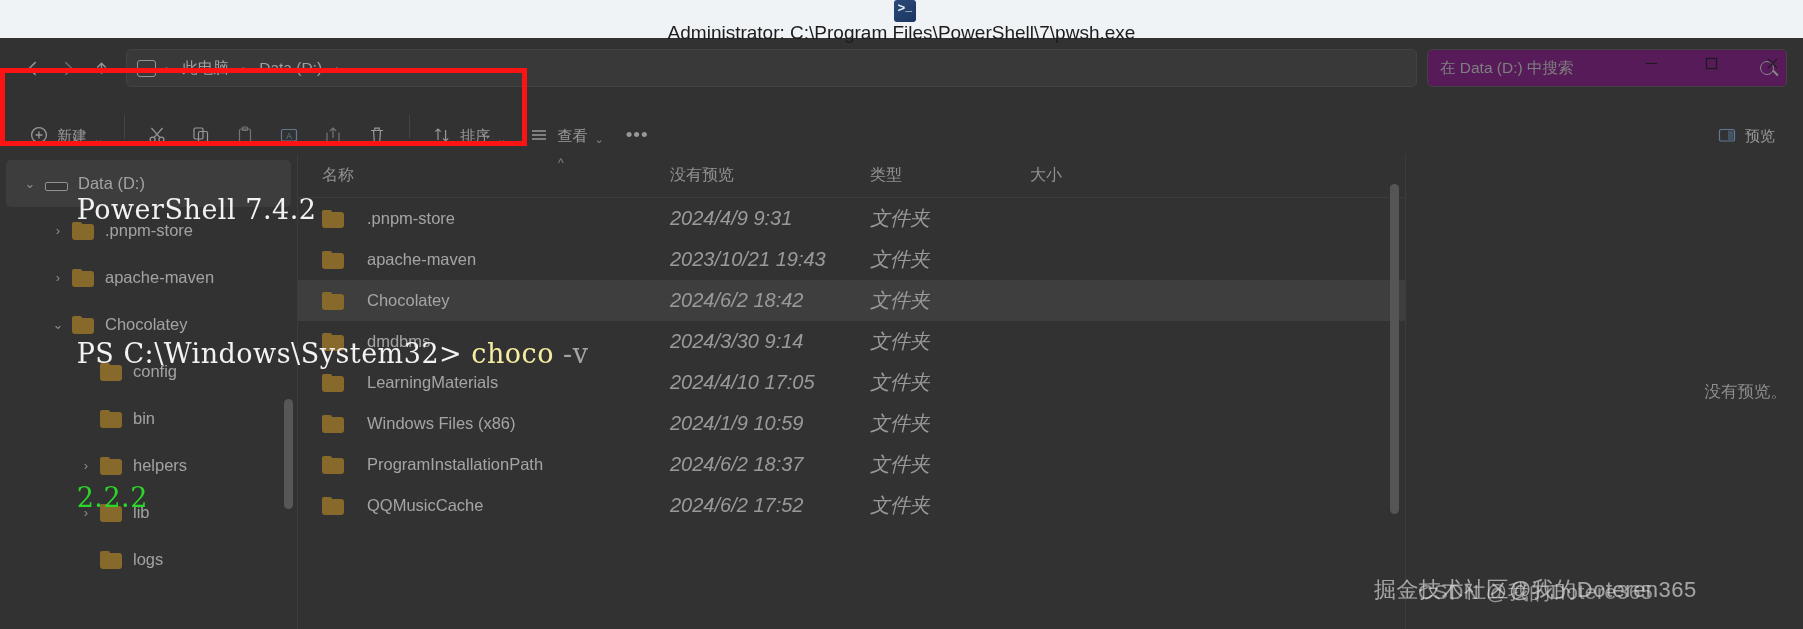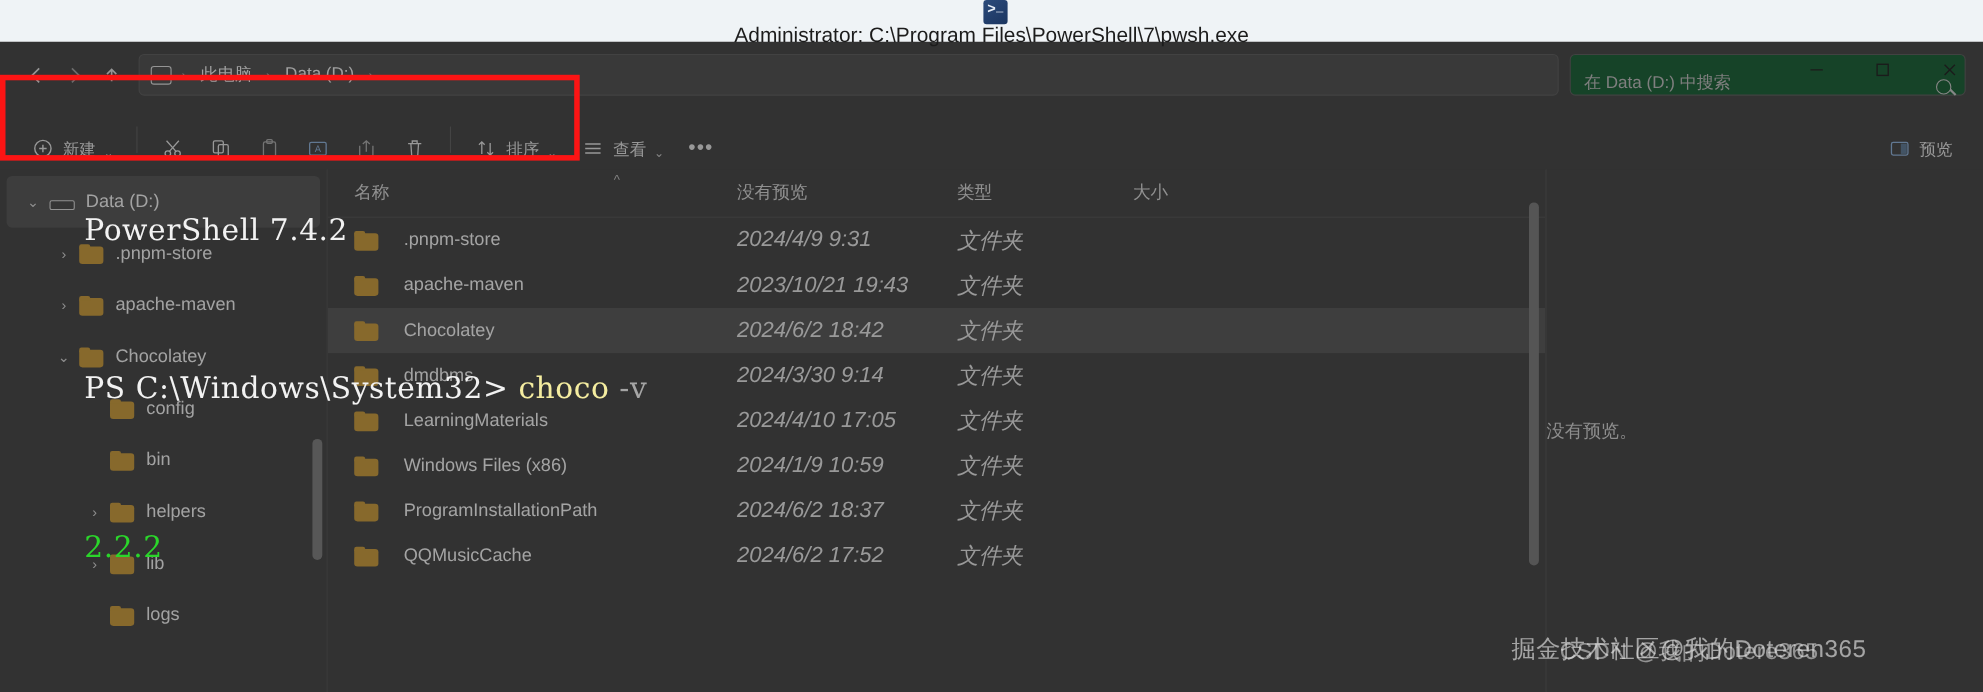--- a/index.html
+++ b/index.html
@@ -50,22 +50,22 @@
     font-size: 15.5px; color: #d9d9d9; min-width: 0;
   }
   .crumb { padding: 3px 7px; border-radius: 4px; white-space: nowrap; }
   .crumb-sep { color: #9a9a9a; font-size: 13px; padding: 0 2px; }
   .crumb-icon {
     width: 19px; height: 17px; border: 1.6px solid #c9c9c9; border-radius: 3px;
     margin-right: 3px; flex: 0 0 auto;
   }
   .search-box {
     flex: 0 0 360px; height: 38px; margin-left: 10px;
-    background: #14532d; border: 1px solid #525252; border-radius: 5px;
-    display: flex; align-items: flex-end; padding: 0 12px;
+    background: #701a75; border: 1px solid #525252; border-radius: 5px;
+    display: flex; align-items: center; padding: 0 12px;
     font-size: 15.5px; color: #a9a9a9; justify-content: space-between;
   }
   .mag { width: 14px; height: 14px; border: 1.7px solid #b4b4b4; border-radius: 50%; position: relative; }
   .mag::after { content:""; position:absolute; width:7px; height:1.7px; background:#b4b4b4; transform:rotate(45deg); right:-6px; bottom:0px; }
 
   
   .exp-toolbar {
     position: absolute; top: 100px; left: 0; right: 0; height: 54px;
     display: flex; align-items: center; padding: 0 18px; gap: 2px;
   }
@@ -137,23 +137,23 @@
   }
   .file-row.selected { background: #4d4d4d; }
   .file-row .c-name { display: flex; align-items: center; gap: 12px; }
   .file-row .c-date, .file-row .c-type { color: #cfcfcf; font-size: 20px; font-style: italic; }
 
   .exp-preview {
     flex: 0 0 398px; border-left: 1px solid #4a4a4a;
     position: relative; background: #3b3b3b;
   }
   .preview-msg {
-    position: absolute; left: 0; right: 0; top: 50%;
+    position: absolute; left: 0; right: 16px; top: 50%;
     transform: translateY(-50%);
-    text-align: left; color: #bdbdbd; font-size: 16.5px;
+    text-align: right; color: #bdbdbd; font-size: 16.5px;
   }
   .scrollbar-v {
     position: absolute; width: 9px; border-radius: 5px; background: #707070;
   }
 
   
   .pwsh {
     position: absolute; left: 0; top: 0; width: 1803px; height: 629px;
     pointer-events: none;
   }

